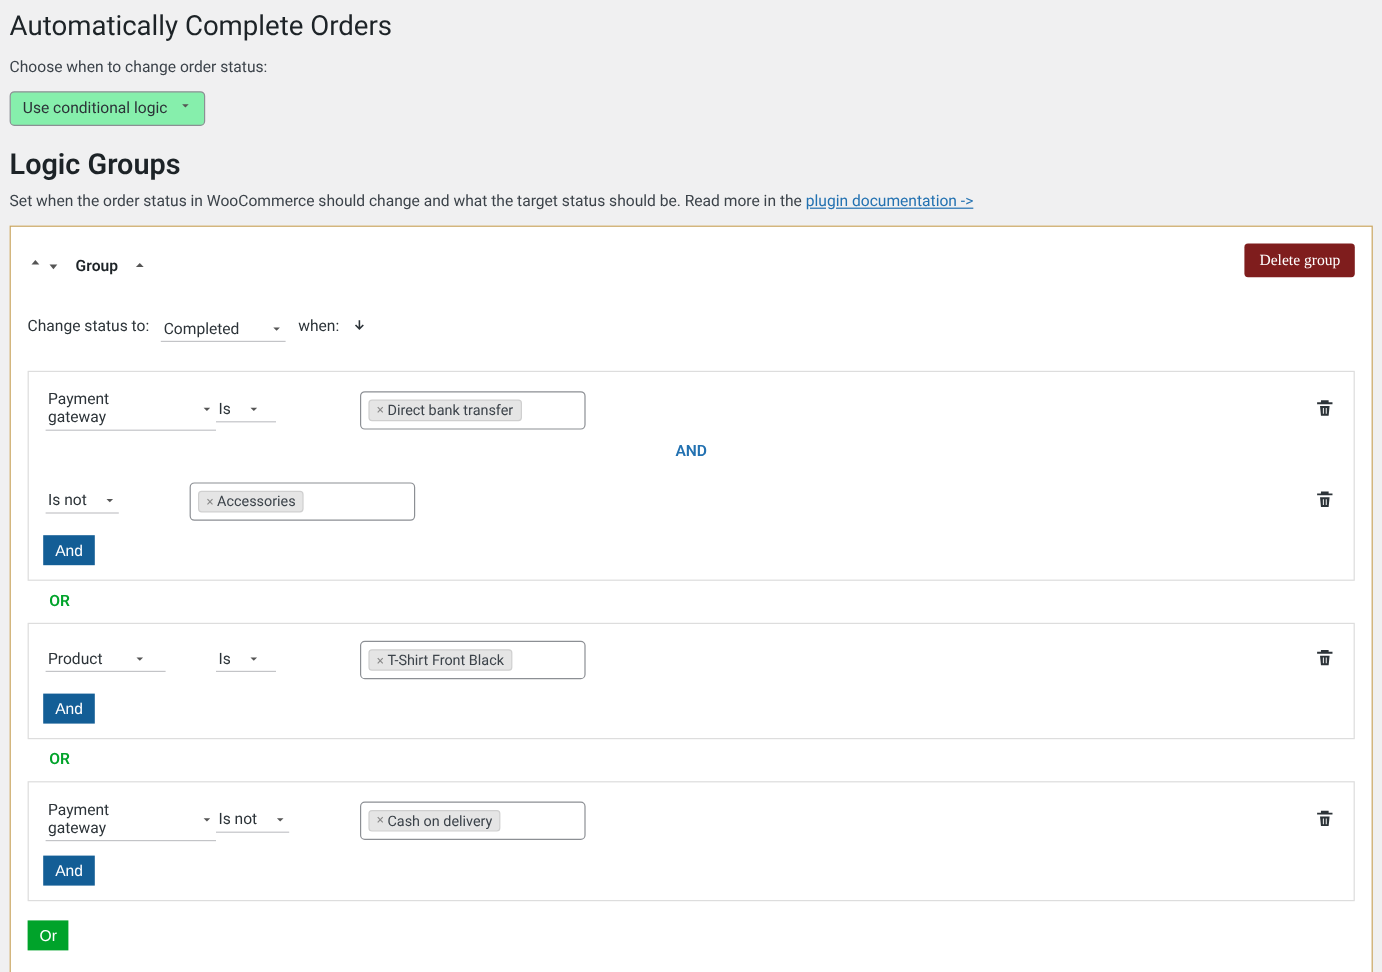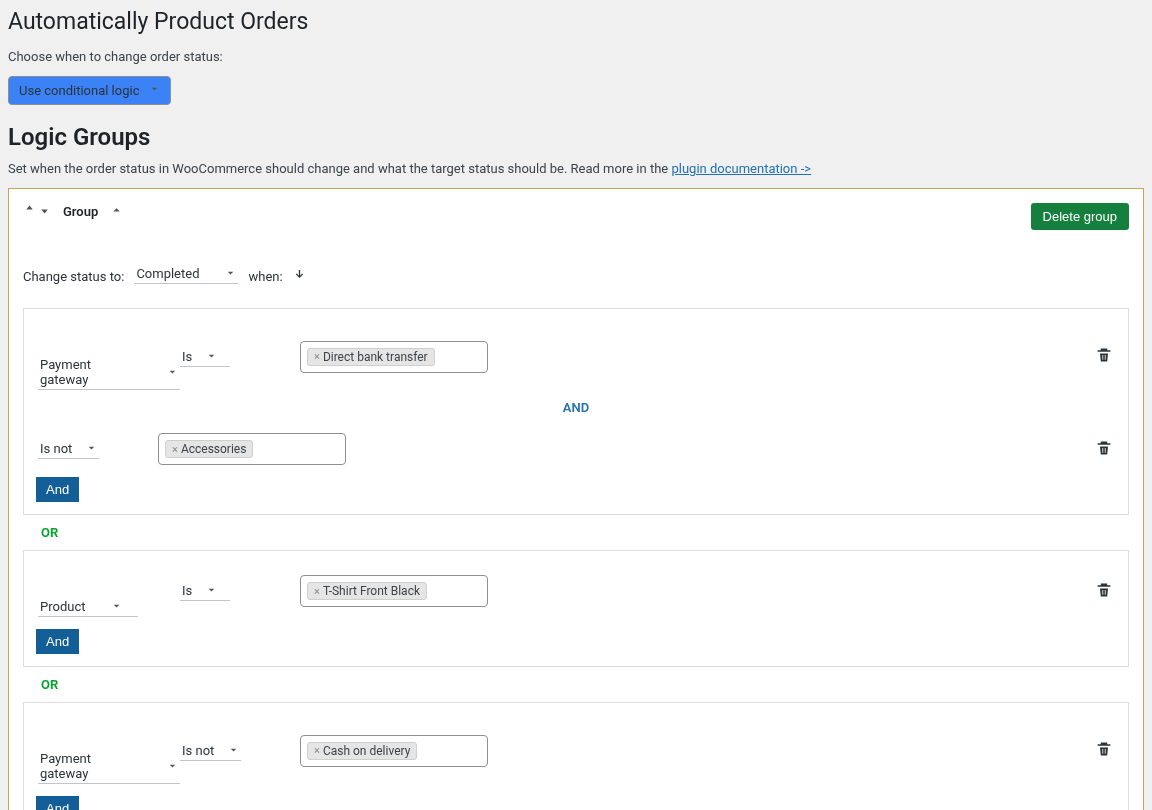--- a/index.html
+++ b/index.html
@@ -25,57 +25,58 @@
   }
   .desc {
     color: #3c434a;
     margin: 0 0 12px 0;
   }
   .select-wrap {
     display: inline-flex;
     align-items: flex-start;
     border: 1px solid #8c8f94;
     border-radius: 4px;
-    background: #3b82f6;
+    background: #86efac;
     padding: 6px 10px;
     gap: 10px;
   }
   .select-text { color: #2c3338; }
   .chev-down { width: 11px; height: 11px; fill: #555; }
   a.link { color: #2271b1; text-decoration: underline; text-align: center; }
   .group-box {
     border: 1px solid #c9a45e;
     background: #fff;
     padding: 14px 14px 18px 14px;
     margin-bottom: 16px;
   }
   .group-header {
     display: flex;
-    align-items: flex-start;
+    align-items: flex-end;
     justify-content: space-between;
   }
   .group-header-left {
     display: flex;
     align-items: center;
     gap: 12px;
     font-weight: 600;
   }
   .arrows svg { width: 13px; height: 13px; fill: #555; }
   .btn-red {
-    background: #15803d;
+    background: #7f1d1d;
     color: #fff;
     border: none;
     border-radius: 3px;
     padding: 6px 12px;
     font-size: 13px;
     cursor: pointer;
+    font-family: Liberation Serif, serif;
   }
   .change-row {
     display: flex;
-    align-items: flex-end;
+    align-items: flex-start;
     gap: 10px;
     margin: 34px 0 24px 0;
     color: #2c3338;
   }
   .underline-select {
     display: inline-flex;
     align-items: center;
     border-bottom: 1px solid #c3c4c7;
     padding: 2px 2px 2px 2px;
     gap: 26px;
@@ -86,21 +87,21 @@
   .arrow-down-only svg { width: 13px; height: 13px; fill: #2c3338; }
   .block {
     border: 1px solid #ddd;
     margin-bottom: 0;
   }
   .cond-row {
     display: flex;
     align-items: center;
     padding: 14px 14px 0 14px;
   }
-  .cond-col-field { width: 142px; margin-top: 32px; }
+  .cond-col-field { width: 142px; }
   .cond-col-op { width: 120px; }
   .cond-col-val { flex: 1; }
   .cond-col-trash { padding-right: 2px; }
   .trash-icon { width: 16px; height: 16px; fill: #2c3338; cursor: pointer; }
   .chip-box {
     display: inline-flex;
     align-items: center;
     border: 1px solid #8c8f94;
     border-radius: 4px;
     background: #fff;
@@ -146,21 +147,21 @@
   .btn-blue { background: #135e96; }
   .btn-green { background: #00a32a; }
   .block-pad-bottom { padding-bottom: 0px; }
   .chev { display:inline-block; }
 </style>
 </head>
 <body>
 
 
 
-<h1>Automatically Product Orders</h1>
+<h1>Automatically Complete Orders</h1>
 <p class="desc">Choose when to change order status:</p>
 
 <div class="select-wrap">
   <span class="select-text">Use conditional logic</span>
   <span class="chev">
     <svg class="chev-down" viewBox="0 0 20 20">
         <path d="M5 7l5 5 5-5z"></path>
       </svg>
   </span>
 </div>

